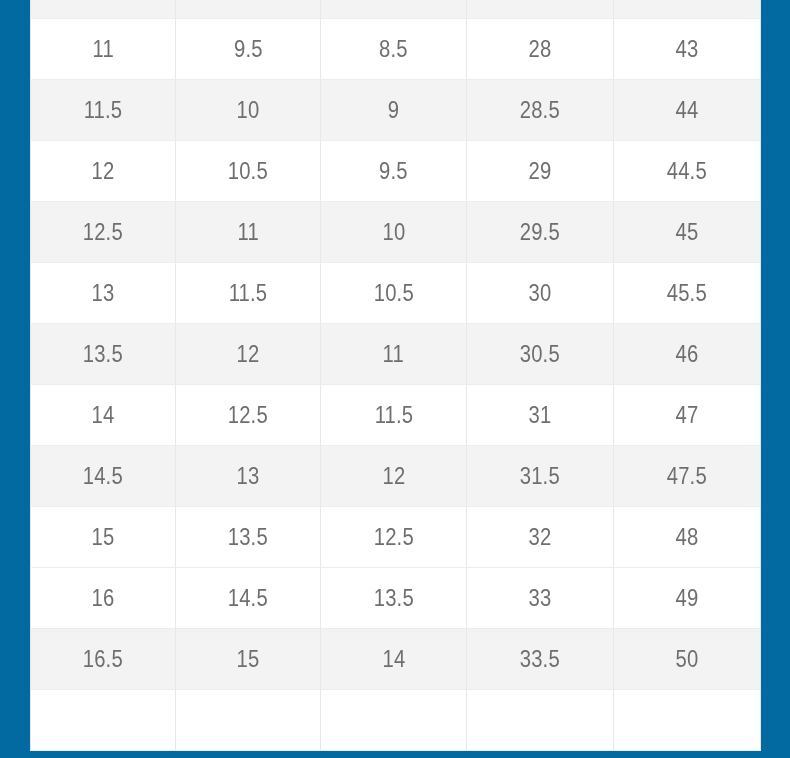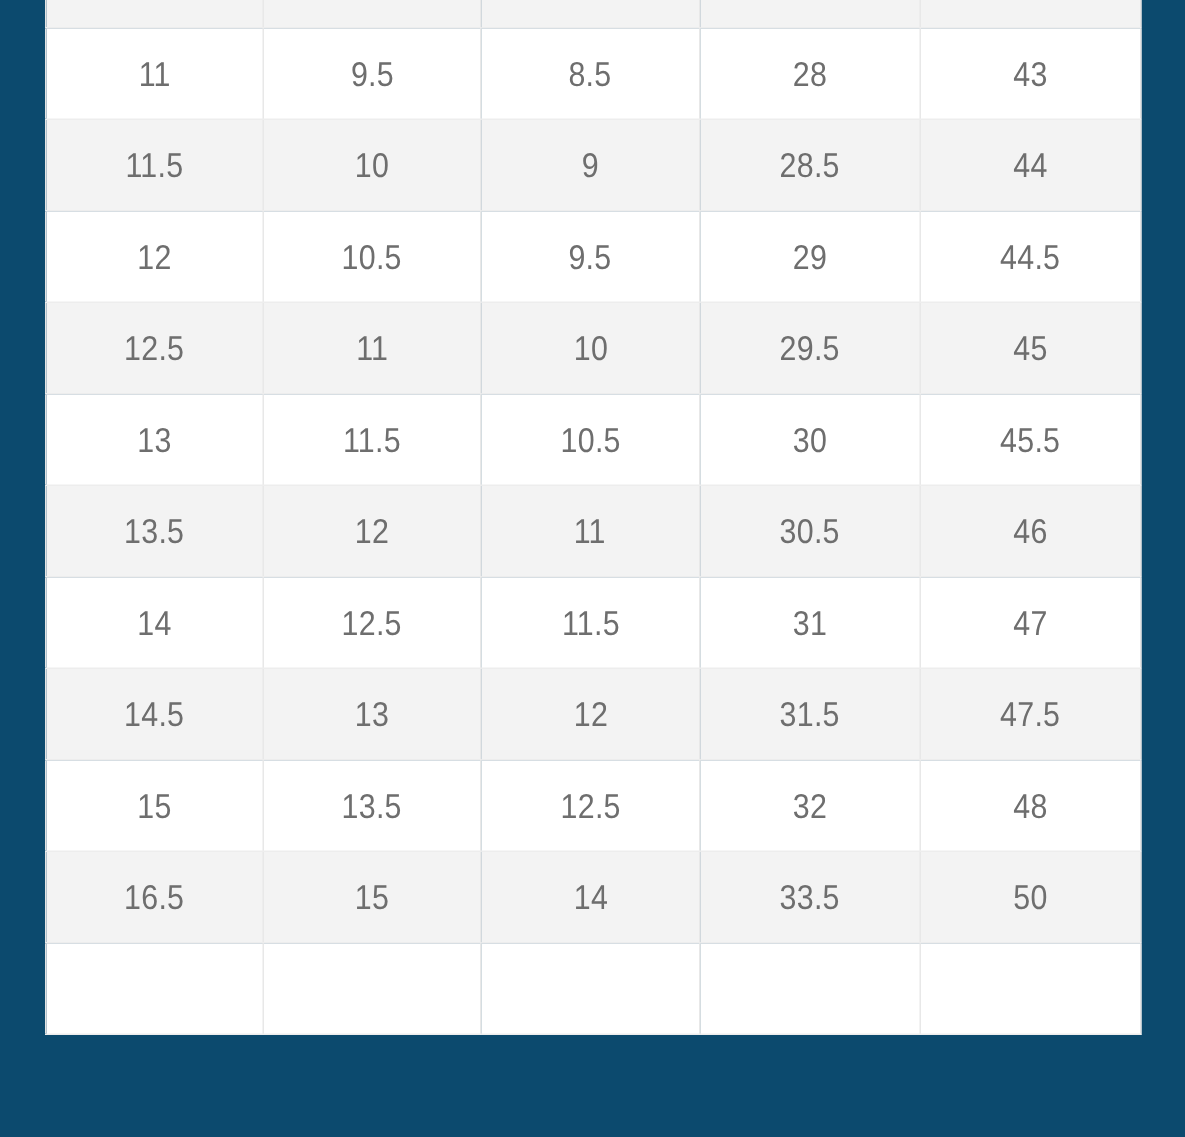--- a/index.html
+++ b/index.html
@@ -11,21 +11,21 @@
     width: 790px;
     height: 758px;
     overflow: hidden;
     font-family: "Liberation Sans", sans-serif;
   }
 
   #viewport {
     position: relative;
     width: 790px;
     height: 758px;
-    background: #0c4a6e;
+    background: #0369a1;
     overflow: hidden;
   }
 
   
   #table-scroll {
     position: absolute;
     left: 30px;
     top: -42px;
     width: 730px;
   }
@@ -153,20 +153,27 @@
             <td><span class="cellval">31.5</span></td>
             <td><span class="cellval">47.5</span></td>
           </tr>
           <tr class="row-even">
             <td><span class="cellval">15</span></td>
             <td><span class="cellval">13.5</span></td>
             <td><span class="cellval">12.5</span></td>
             <td><span class="cellval">32</span></td>
             <td><span class="cellval">48</span></td>
           </tr>
+          <tr class="row-even">
+            <td><span class="cellval">16</span></td>
+            <td><span class="cellval">14.5</span></td>
+            <td><span class="cellval">13.5</span></td>
+            <td><span class="cellval">33</span></td>
+            <td><span class="cellval">49</span></td>
+          </tr>
           <tr class="row-odd">
             <td><span class="cellval">16.5</span></td>
             <td><span class="cellval">15</span></td>
             <td><span class="cellval">14</span></td>
             <td><span class="cellval">33.5</span></td>
             <td><span class="cellval">50</span></td>
           </tr>
           <tr class="row-even">
             <td></td>
             <td></td>

